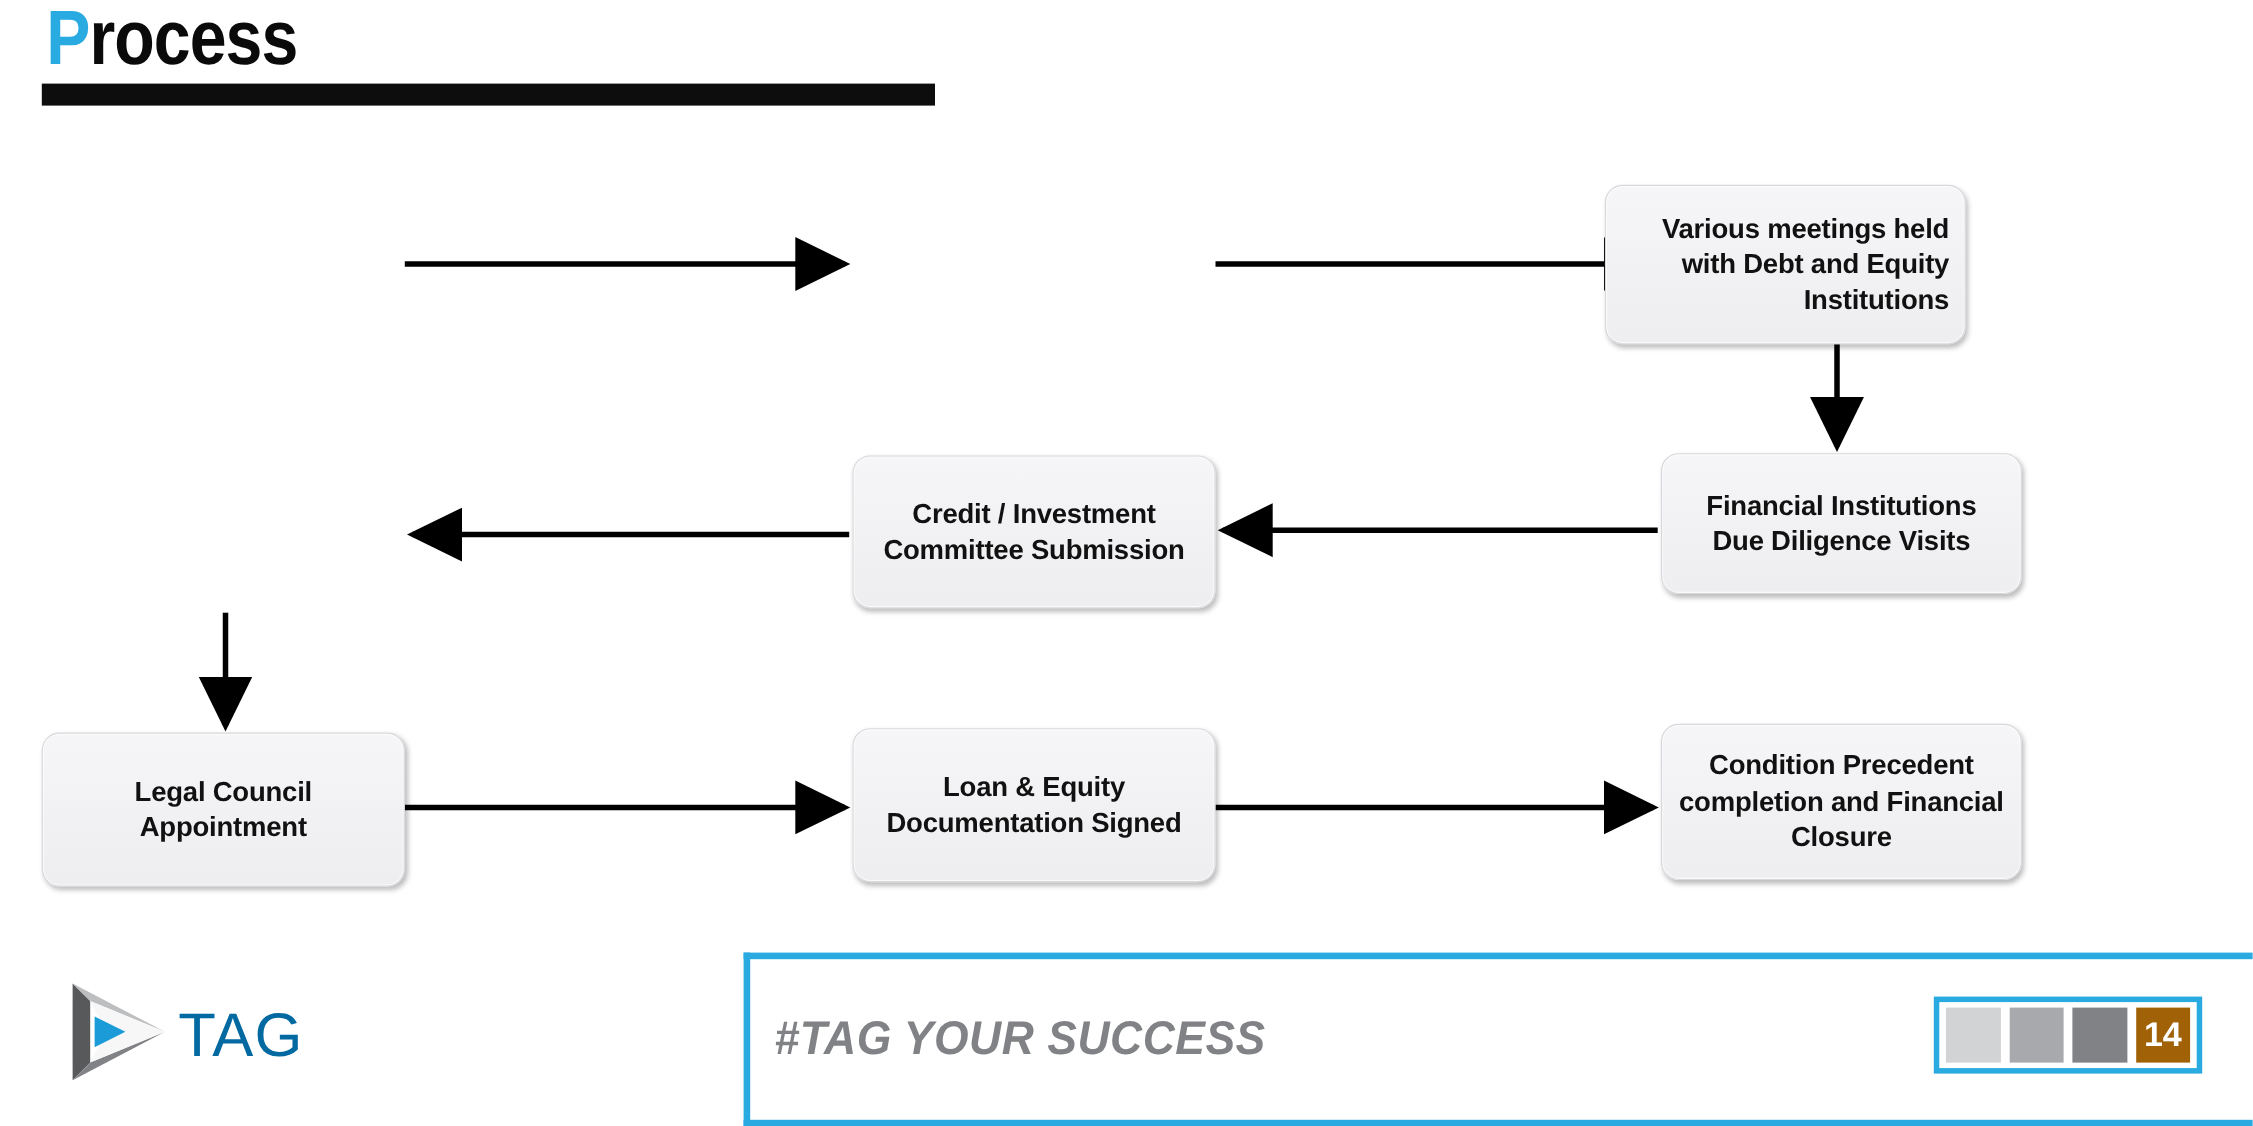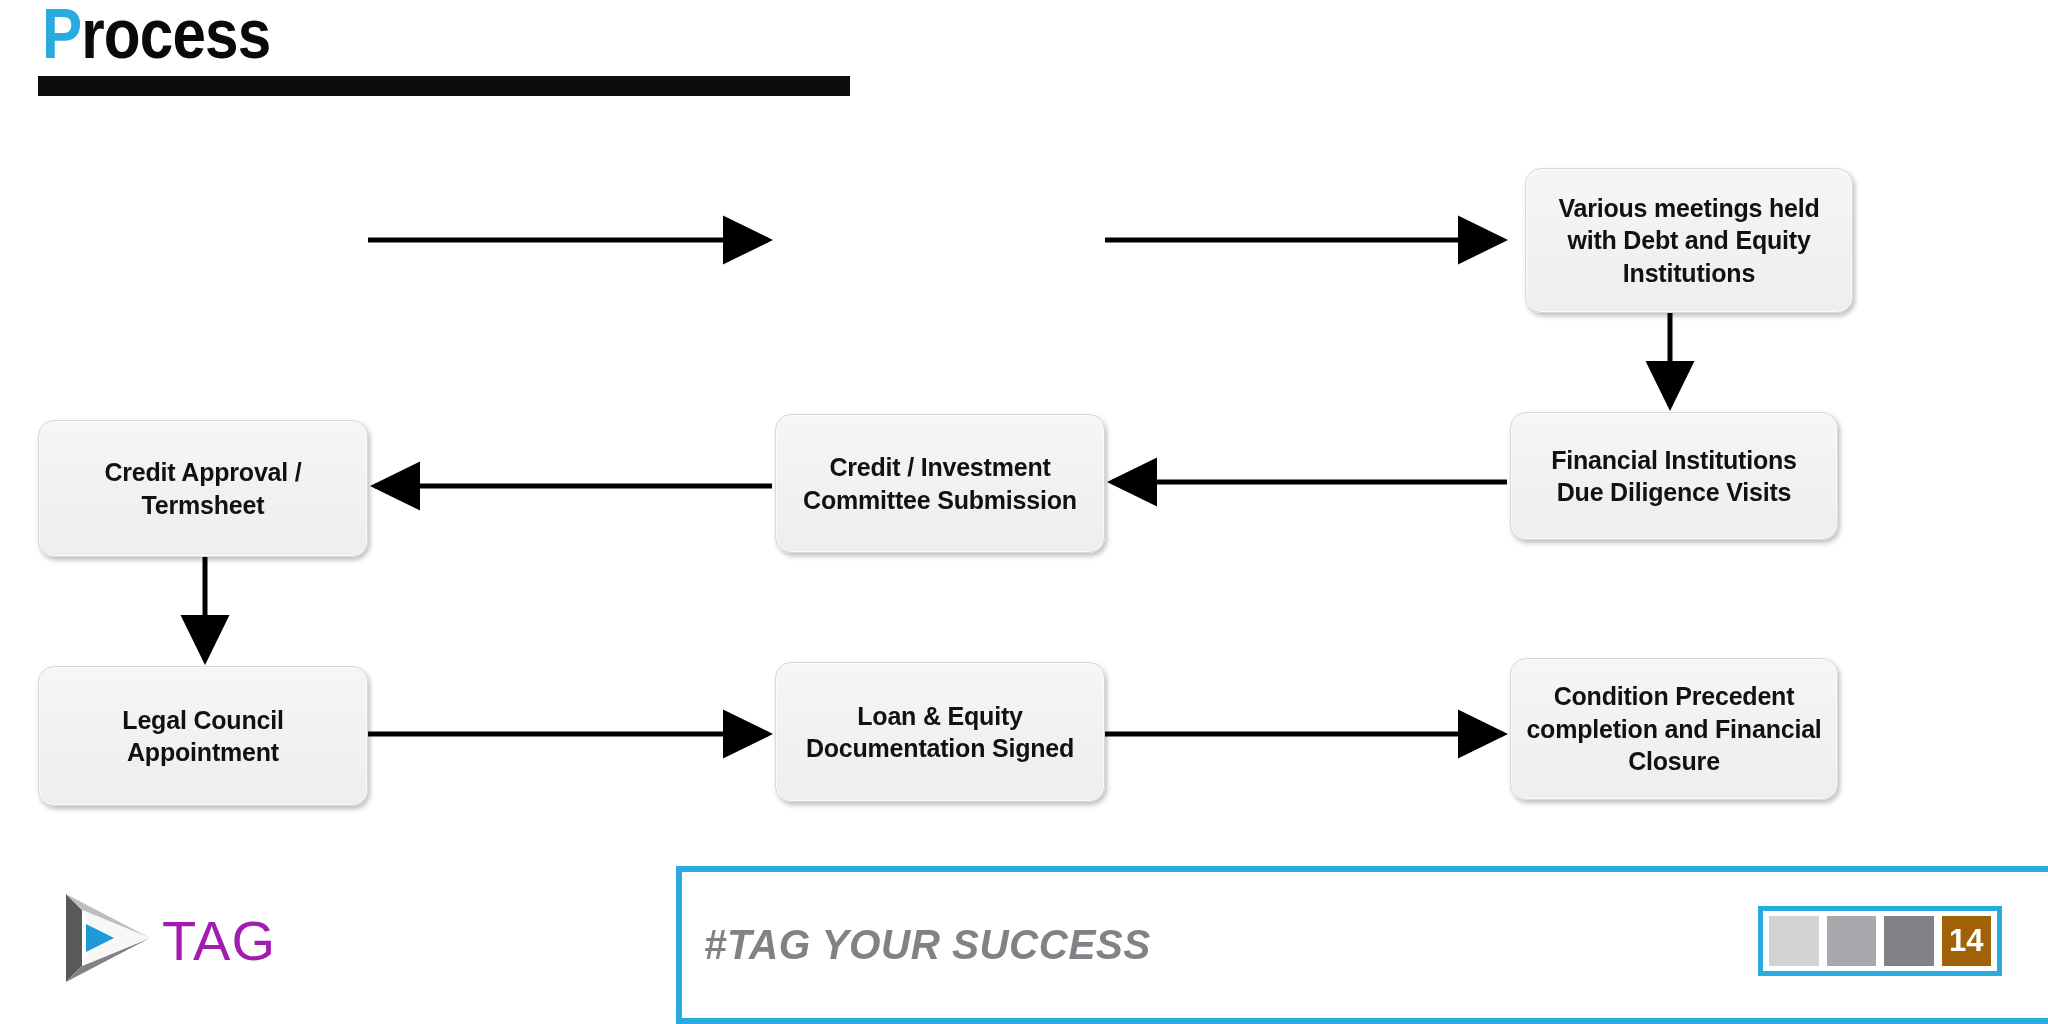--- a/index.html
+++ b/index.html
@@ -57,21 +57,21 @@
     font-weight: 700;
     color: #111111;
     line-height: 1.30;
     letter-spacing: -0.2px;
     font-family: "Liberation Sans", sans-serif;
   }
 
   
   #box-r1c1 { left: 38px;   top: 168px; width: 330px; height: 145px; }
   #box-r1c2 { left: 775px;  top: 164px; width: 330px; height: 145px; }
-  #box-r1c3 { left: 1525px; top: 168px; width: 328px; height: 145px; }
+  #box-r1c3 { left: 1459px; top: 168px; width: 328px; height: 145px; text-align: right; }
 
   #box-r2c1 { left: 38px;   top: 420px; width: 330px; height: 137px; }
   #box-r2c2 { left: 775px;  top: 414px; width: 330px; height: 139px; }
   #box-r2c3 { left: 1510px; top: 412px; width: 328px; height: 128px; }
 
   #box-r3c1 { left: 38px;   top: 666px; width: 330px; height: 140px; }
   #box-r3c2 { left: 775px;  top: 662px; width: 330px; height: 140px; text-align: center; }
   #box-r3c3 { left: 1510px; top: 658px; width: 328px; height: 142px; }
 
   
@@ -83,21 +83,21 @@
     position: absolute;
     left: 62px; top: 890px;
     width: 250px; height: 96px;
   }
   .logo-mark { position: absolute; left: 0; top: 0; width: 92px; height: 96px; }
   .logo-text {
     position: absolute;
     left: 100px; top: 18px;
     font-size: 56px;
     font-weight: 400;
-    color: #a21caf;
+    color: #0369a1;
     letter-spacing: 1px;
     font-family: "Liberation Sans", sans-serif;
   }
 
   .tagline-box {
     position: absolute;
     left: 676px; top: 866px;
     width: 1372px; height: 158px;
     border: 6px solid #29ABE2;
     border-right: none;
@@ -183,23 +183,20 @@
       </g>
     </svg>
   </div>
 
 
 
   <div class="pbox" id="box-r1c3">
     <span class="ptext">Various meetings held with Debt and Equity Institutions</span>
   </div>
 
-  <div class="pbox" id="box-r2c1">
-    <span class="ptext">Credit Approval / Termsheet</span>
-  </div>
 
   <div class="pbox" id="box-r2c3">
     <span class="ptext">Financial Institutions Due Diligence Visits</span>
   </div>
 
   <div class="pbox" id="box-r2c2">
     <span class="ptext">Credit / Investment Committee Submission</span>
   </div>
 
   <div class="pbox" id="box-r3c1">

